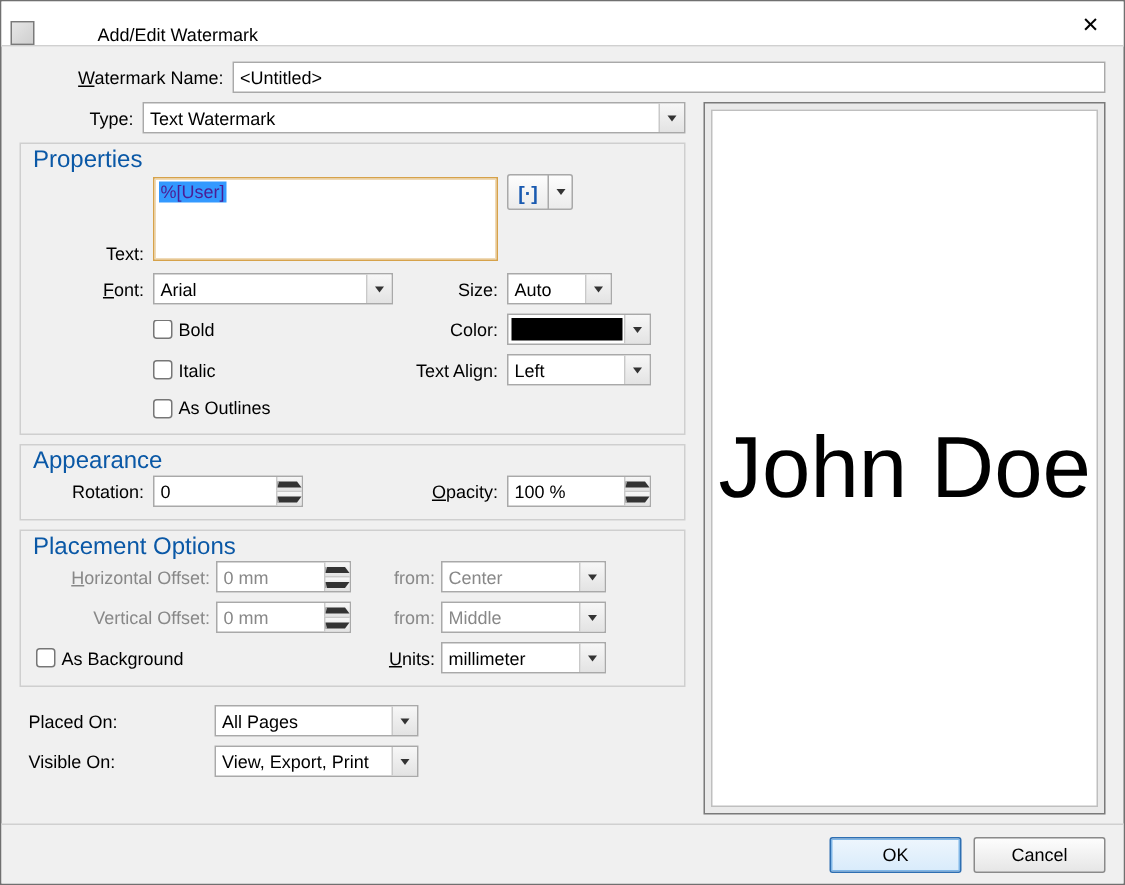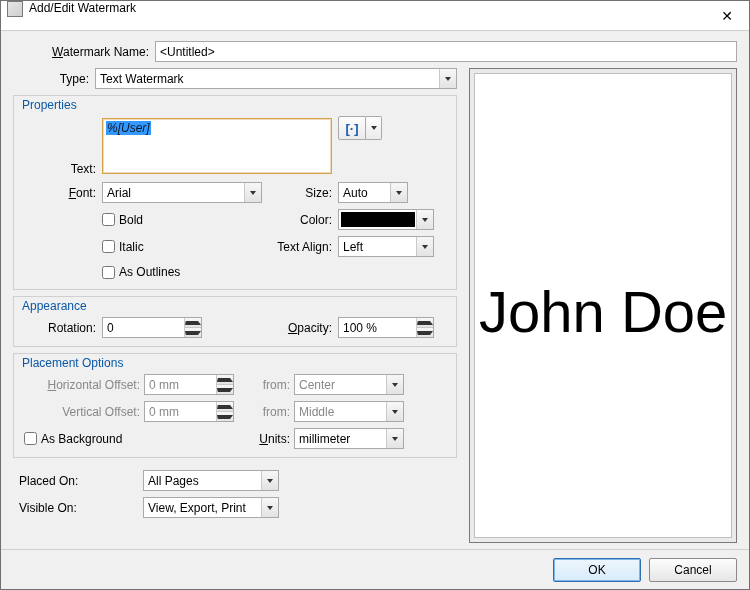--- a/index.html
+++ b/index.html
@@ -20,22 +20,23 @@
     background: #f0f0f0;
     display: flex;
     flex-direction: column;
   }
   
   .titlebar {
     height: 30px;
     background: #fff;
     border-bottom: 1px solid #d0d0d0;
     display: flex;
-    align-items: flex-start;
+    align-items: flex-end;
     padding: 0 0 0 6px;
+    gap: 36px;
   }
   .titlebar .app-icon {
     width: 16px; height: 16px;
     border: 1px solid #7a7a7a;
     background: linear-gradient(135deg, #e6e6e6, #cfcfcf);
     margin-right: 6px;
   }
   .titlebar .title { flex: 1; font-size: 12px; color: #000; }
   .titlebar .close {
     width: 44px; height: 29px;
@@ -112,21 +113,21 @@
   .group {
     border: 1px solid #cfcfcf;
     padding: 20px 8px 8px 8px;
     position: relative;
     background: #f0f0f0;
   }
   .group > .legend {
     position: absolute;
     top: 2px; left: 8px;
     color: #0a58a6;
-    font-size: 12px;
+    font-size: 16px;
     background: transparent;
   }
 
   .form-grid {
     display: grid;
     grid-template-columns: 74px 1fr 64px 110px;
     column-gap: 6px;
     row-gap: 6px;
     align-items: center;
   }
@@ -142,23 +143,22 @@
   .textarea {
     height: 56px;
     flex: 1;
     border: 1px solid #d6a24a;
     box-shadow: inset 0 0 0 1px rgba(214,162,74,0.4);
     padding: 2px 3px;
     overflow: hidden;
   }
   .textarea .sel {
     background: #3399ff;
-    color: #0f172a;
+    color: #4c1d95;
     padding: 0 1px;
-    font-style: italic;
   }
   .macro-split {
     grid-column: 4 / 5;
     display: inline-flex;
     align-self: flex-start;
   }
   .macro-split .btn-main {
     width: 28px; height: 24px;
     border: 1px solid #a9a9a9;
     background: linear-gradient(#fdfdfd,#ebebeb);

